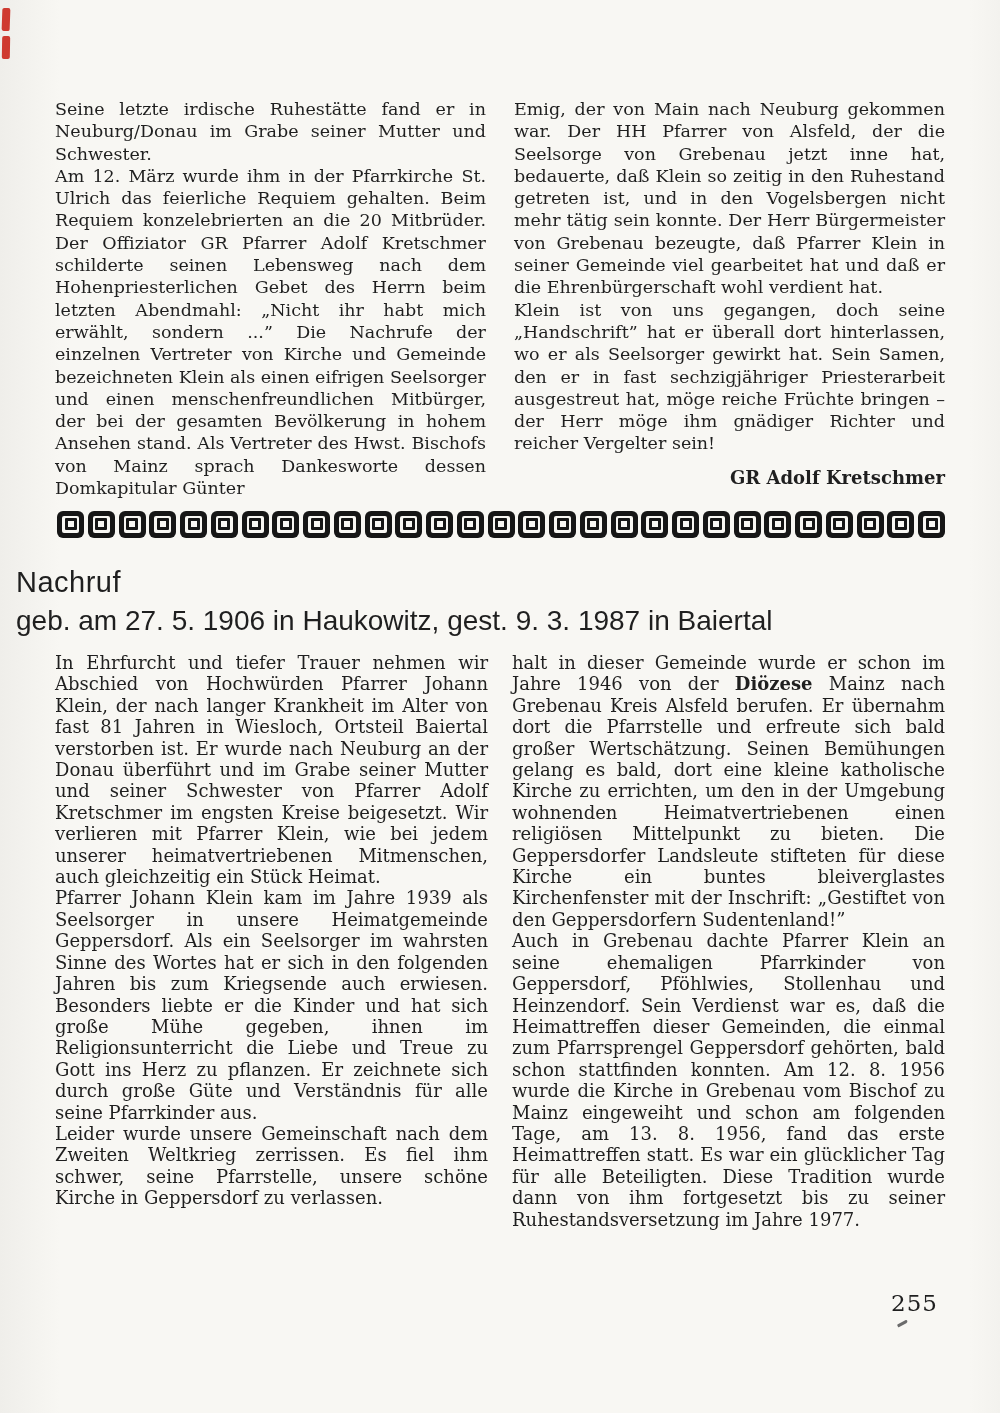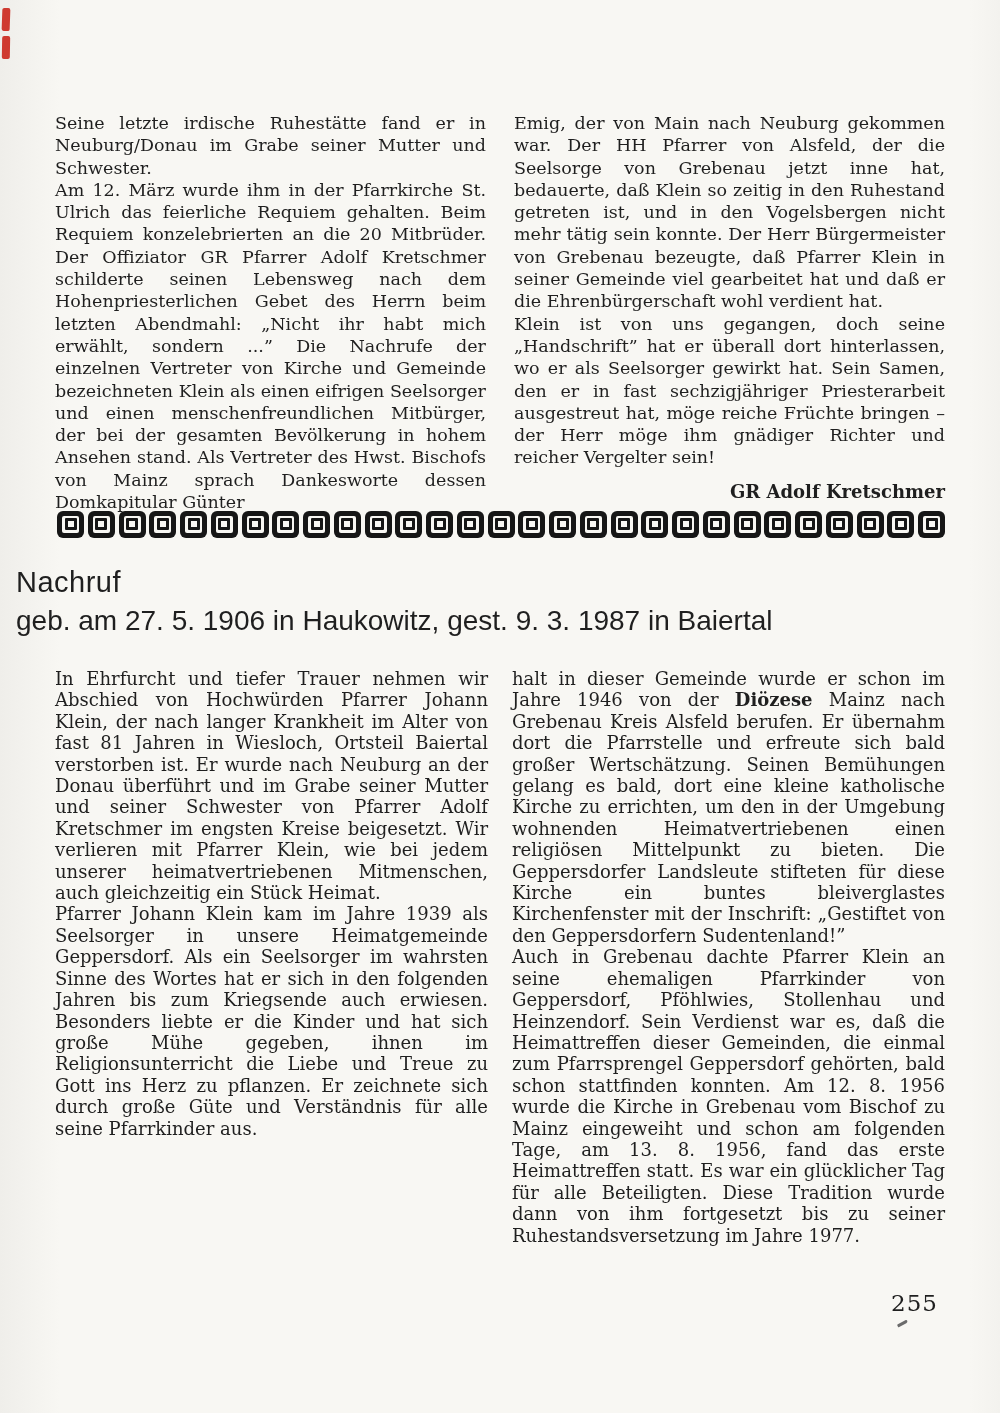--- a/index.html
+++ b/index.html
@@ -20,22 +20,22 @@
     background:#cf3a30; border-radius:2px;
   }
   .red-mark.m1 { top:8px; transform:rotate(2deg); }
   .red-mark.m2 { top:36px; transform:rotate(1deg); }
 
   
   .cols {
     position:absolute; left:55px; width:890px;
     display:flex; gap:24px;
   }
-  .cols.top  { top:112px;gap:28px; }
-  .cols.main { top:668px; }
+  .cols.top  { top:98px;gap:28px; }
+  .cols.main { top:652px; }
   .col { width:433px; }
 
   .cols.top  .col p { margin:0; font-size:17.5px; line-height:22.3px; text-align:justify; hyphens:auto; }
   .cols.main .col p { margin:0; font-size:18px;   line-height:21.4px; text-align:justify; hyphens:auto; }
   .col p + p { margin-top:0; }
 
   .signature {
     margin-top:12px;
     text-align:right;
     font-weight:bold;
@@ -313,20 +313,21 @@
 
   <div class="header">
     <p class="kicker">Nachruf</p>
     <p class="dates">geb. am 27. 5. 1906 in Haukowitz, gest. 9. 3. 1987 in Baiertal</p>
   </div>
 
   <div class="cols main">
     <div class="col">
       <p>In Ehrfurcht und tiefer Trauer nehmen wir Abschied von Hochwürden Pfarrer Johann Klein, der nach langer Krankheit im Alter von fast 81 Jahren in Wiesloch, Ortsteil Baiertal verstorben ist. Er wurde nach Neuburg an der Donau überführt und im Grabe seiner Mutter und seiner Schwester von Pfarrer Adolf Kretschmer im engsten Kreise beigesetzt. Wir verlieren mit Pfarrer Klein, wie bei jedem unserer heimatvertriebenen Mitmenschen, auch gleichzeitig ein Stück Heimat.</p>
       <p>Pfarrer Johann Klein kam im Jahre 1939 als Seelsorger in unsere Heimatgemeinde Geppersdorf. Als ein Seelsorger im wahrsten Sinne des Wortes hat er sich in den folgenden Jahren bis zum Kriegsende auch erwiesen. Besonders liebte er die Kinder und hat sich große Mühe gegeben, ihnen im Religionsunterricht die Liebe und Treue zu Gott ins Herz zu pflanzen. Er zeichnete sich durch große Güte und Verständnis für alle seine Pfarrkinder aus.</p>
+      <p>Leider wurde unsere Gemeinschaft nach dem Zweiten Weltkrieg zerrissen. Es fiel ihm schwer, seine Pfarrstelle, unsere schöne Kirche in Geppersdorf zu verlassen.</p>
     </div>
     <div class="col">
       <p><span>halt in dieser Gemeinde wurde er schon im Jahre 1946 von der </span><strong>Diözese</strong><span> Mainz nach Grebenau Kreis Alsfeld berufen. Er übernahm dort die Pfarrstelle und erfreute sich bald großer Wertschätzung. Seinen Bemühungen gelang es bald, dort eine kleine katholische Kirche zu errichten, um den in der Umgebung wohnenden Heimatvertriebenen einen religiösen Mittelpunkt zu bieten. Die Geppersdorfer Landsleute stifteten für diese Kirche ein buntes bleiverglastes Kirchenfenster mit der Inschrift: „Gestiftet von den Geppersdorfern Sudentenland!”</span></p>
       <p>Auch in Grebenau dachte Pfarrer Klein an seine ehemaligen Pfarrkinder von Geppersdorf, Pföhlwies, Stollenhau und Heinzendorf. Sein Verdienst war es, daß die Heimattreffen dieser Gemeinden, die einmal zum Pfarrsprengel Geppersdorf gehörten, bald schon stattfinden konnten. Am 12. 8. 1956 wurde die Kirche in Grebenau vom Bischof zu Mainz eingeweiht und schon am folgenden Tage, am 13. 8. 1956, fand das erste Heimattreffen statt. Es war ein glücklicher Tag für alle Beteiligten. Diese Tradition wurde dann von ihm fortgesetzt bis zu seiner Ruhestandsversetzung im Jahre 1977.</p>
     </div>
   </div>
 
   <div class="page-number">255</div>
   <div class="stray-mark"></div>
 

